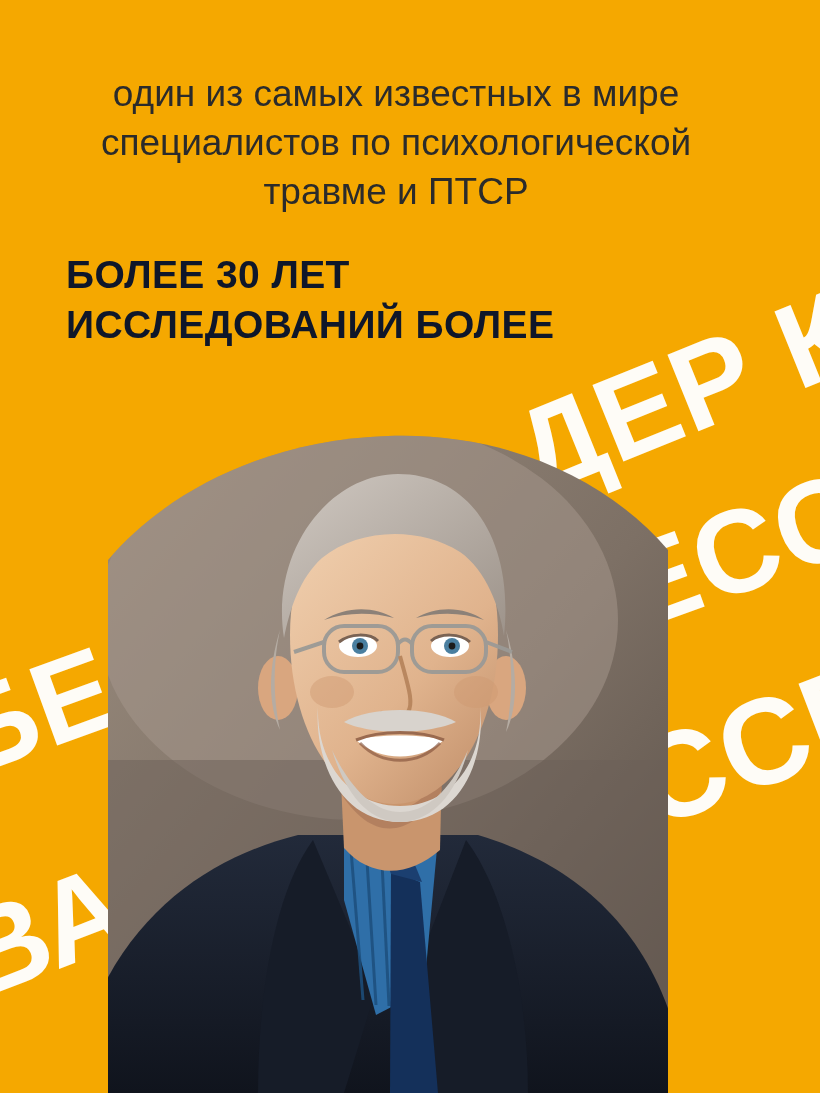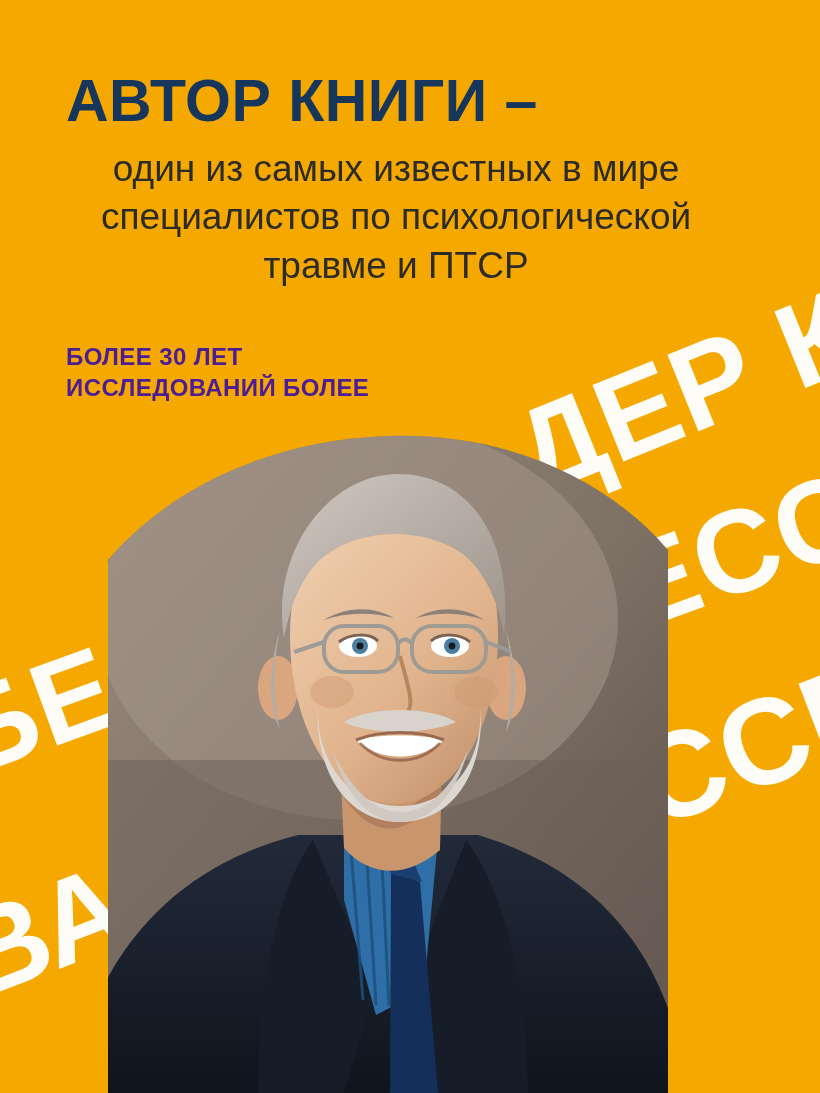--- a/index.html
+++ b/index.html
@@ -100,23 +100,23 @@
   .subline {
     color: #2b2b2b;
     font-size: 37px;
     font-weight: 400;
     line-height: 1.32;
     margin: 0;
     max-width: 660px;
     text-align: center;
   }
   .kicker {
-    margin-top: 51px;
-    color: #4c1d95;
-    font-size: 24px;
+    margin-top: 34px;
+    color: #0f172a;
+    font-size: 39px;
     font-weight: 700;
     line-height: 1.28;
     letter-spacing: 0.4px;
   }
 </style>
 </head>
 <body>
 
 <div id="poster">
 
@@ -218,21 +218,20 @@
         <path d="M248,310 C272,300 312,300 336,310" stroke="#9a6a4f" stroke-width="3" fill="none"></path>
         <path d="M252,313 C274,336 310,336 332,313" stroke="#7d4b36" stroke-width="3" fill="none" opacity="0.6"></path>
 
         <ellipse cx="224" cy="262" rx="22" ry="16" fill="#cf9a72" opacity="0.45"></ellipse>
         <ellipse cx="368" cy="262" rx="22" ry="16" fill="#cf9a72" opacity="0.45"></ellipse>
       </g>
     </svg>
   </div>
 
   <div class="copy">
-    <h1 class="headline">АВТОР КНИГИ –</h1>
     <p class="subline">один из самых известных в мире специалистов по психологической травме и ПТСР</p>
     <div class="kicker">
       <div>БОЛЕЕ 30 ЛЕТ</div>
       <div>ИССЛЕДОВАНИЙ БОЛЕЕ</div>
     </div>
   </div>
 
 </div>
 
 </body></html>

